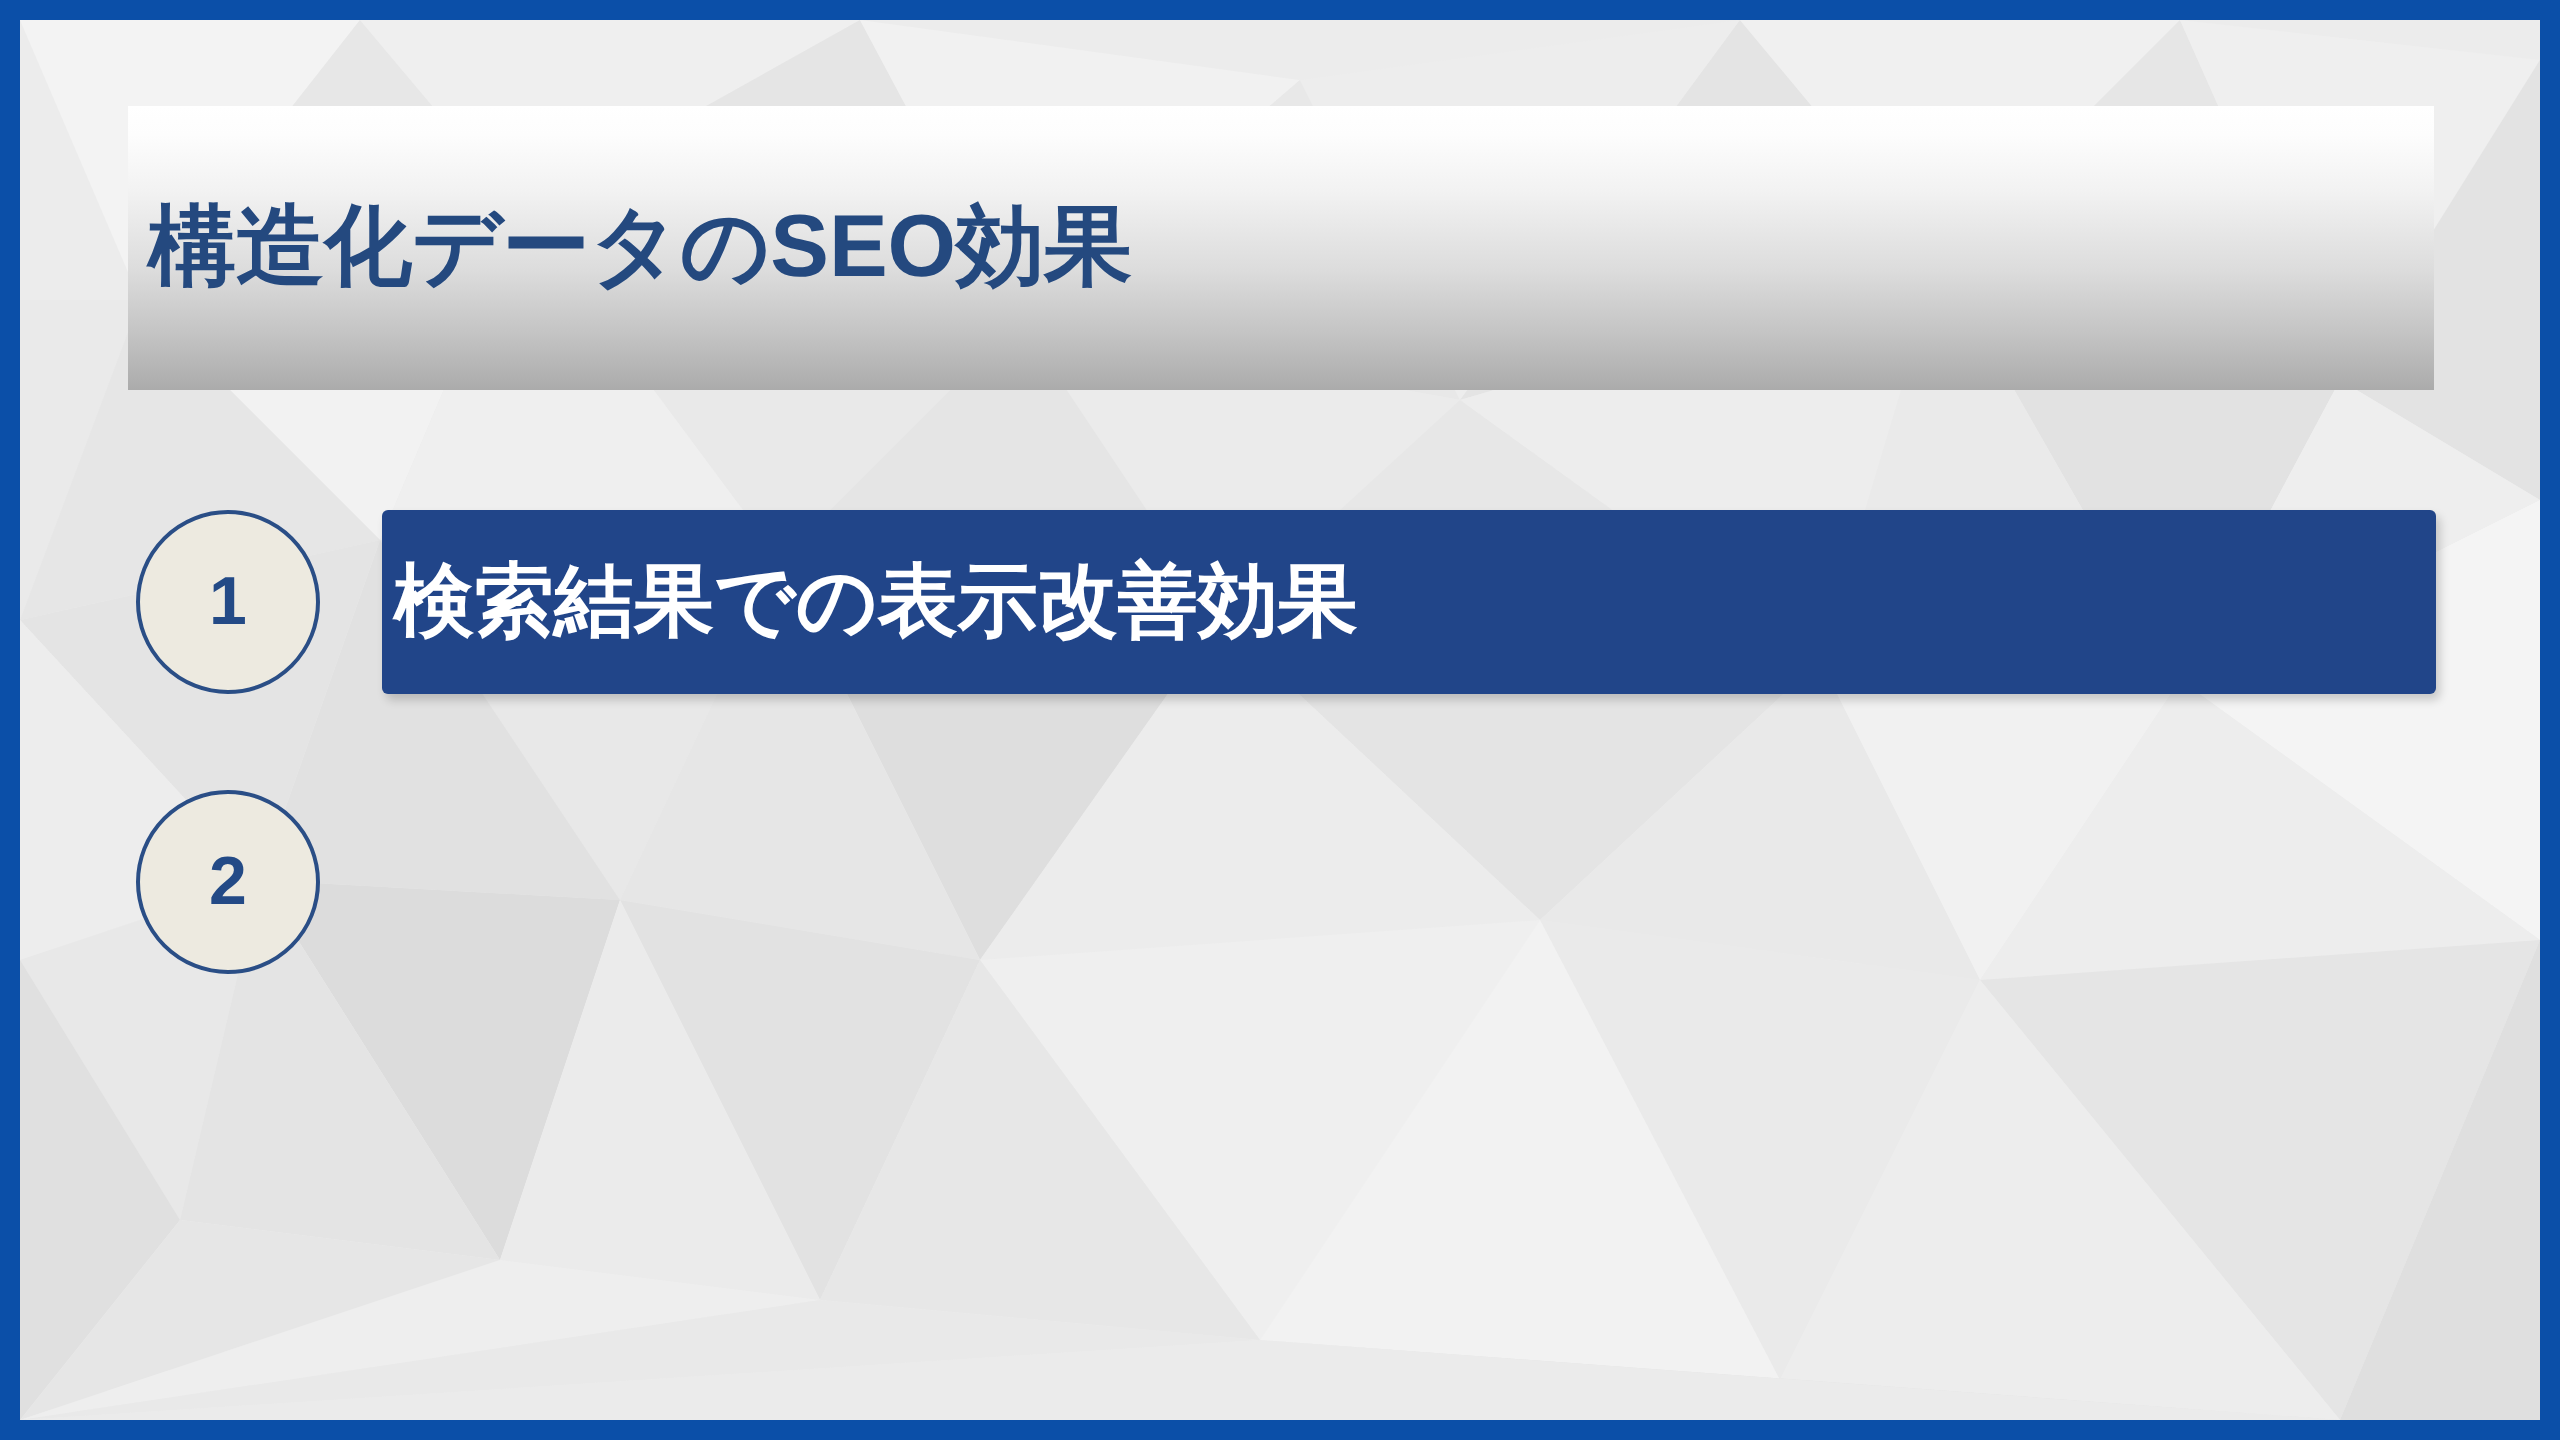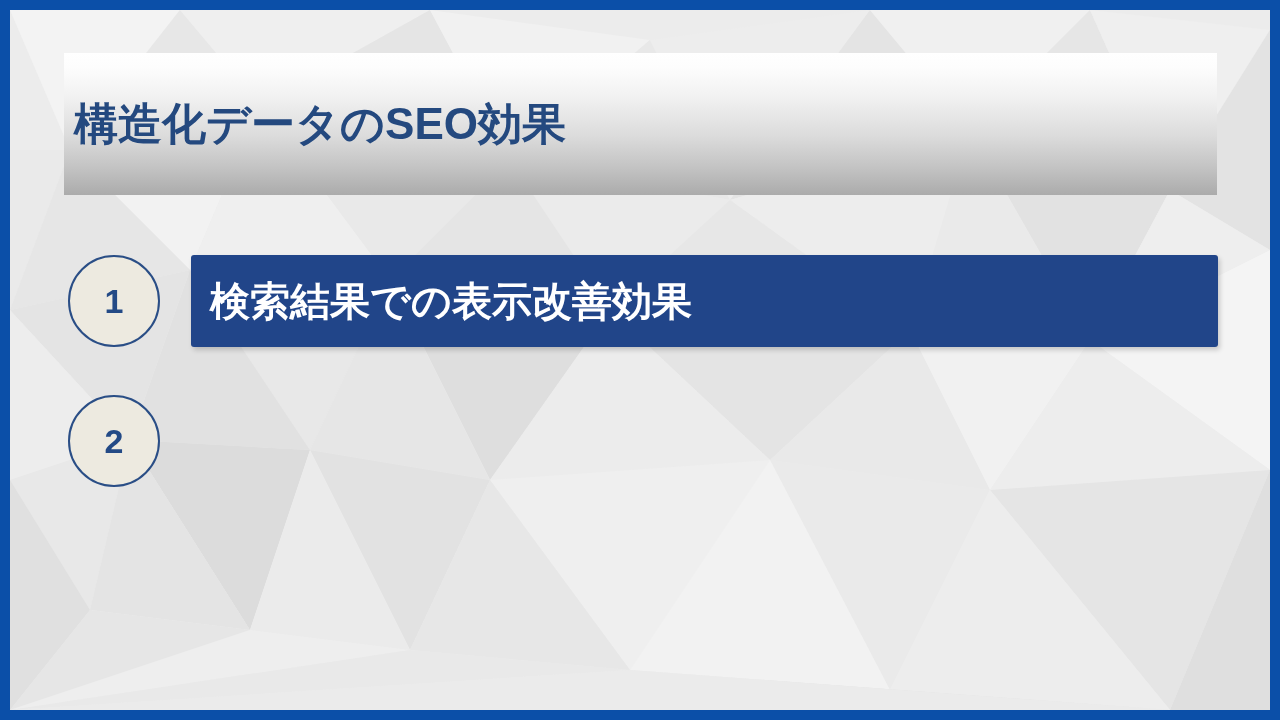--- a/index.html
+++ b/index.html
@@ -90,21 +90,21 @@
     background:#214589;
     border-radius:3px;
     display:flex;
     align-items:center;
     box-shadow:2px 3px 5px rgba(0,0,0,0.18);
   }
   .bar-text {
     color:#FFFFFF;
     font-size:40px;
     font-weight:bold;
-    padding-left:19px;
+    padding-left:6px;
     white-space:nowrap;
     line-height:1;
   }
 </style>
 </head>
 <body>
 
 <div class="slide">
 
   <div class="canvas">

